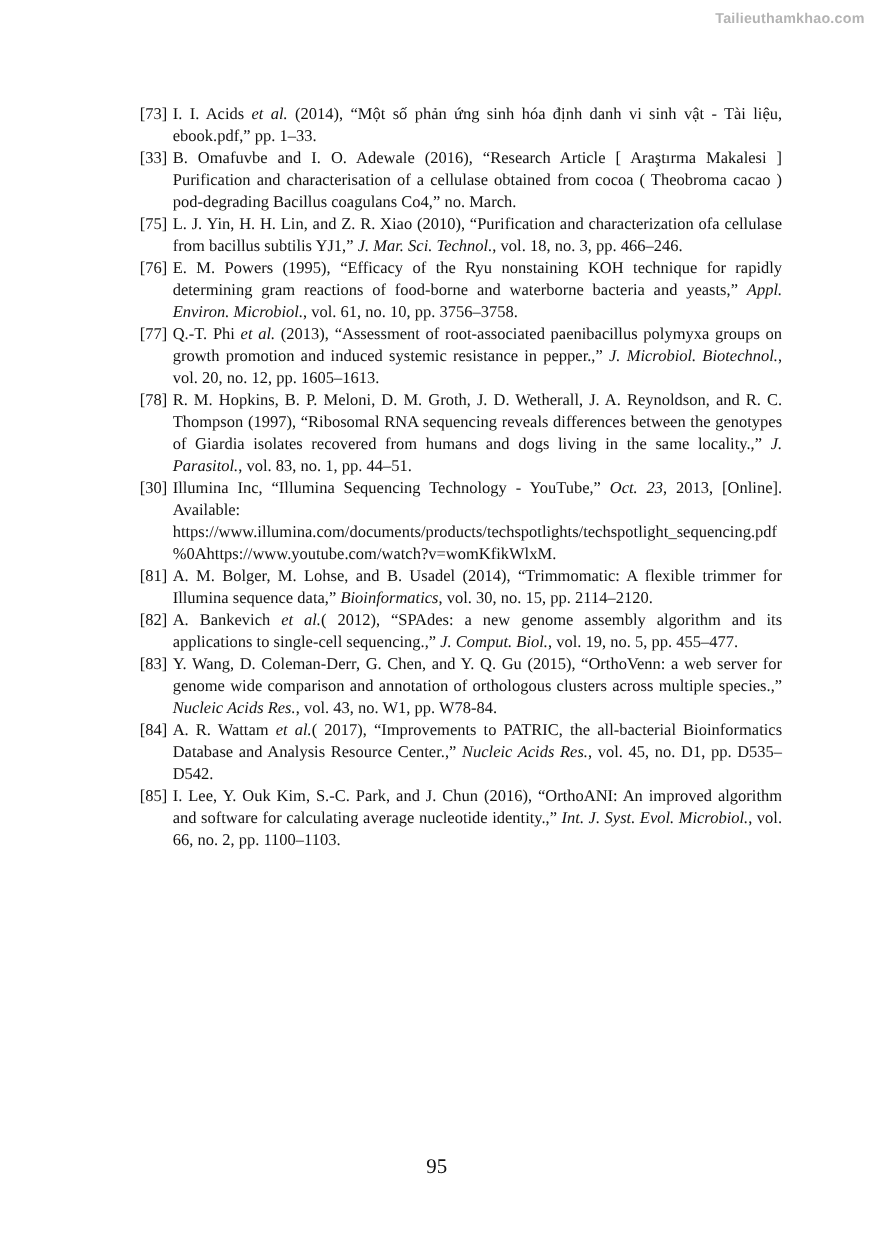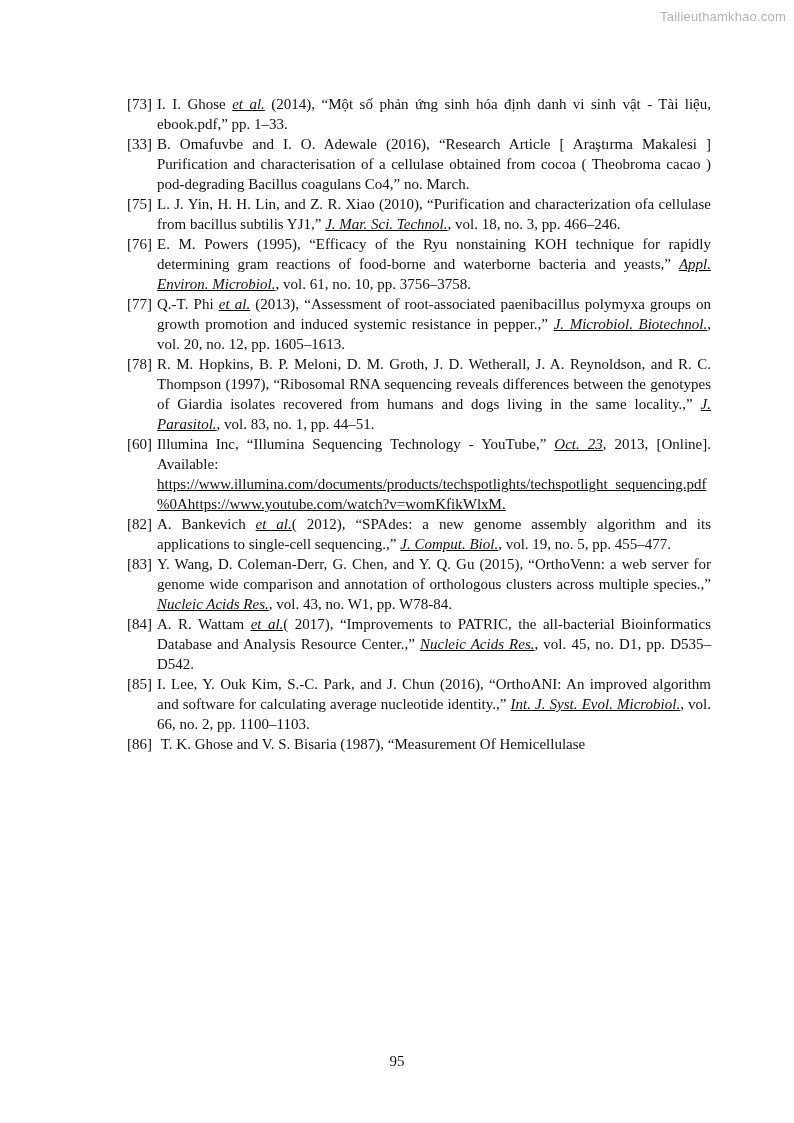--- a/index.html
+++ b/index.html
@@ -17,20 +17,21 @@
     color: #111111;
   }
   .watermark {
     position: absolute;
     top: 9px;
     right: 8px;
     font-family: "Liberation Sans", sans-serif;
     font-size: 13px;
     color: #b3b3b3;
     letter-spacing: 0.2px;
+    font-weight: bold;
   }
   .content {
     position: absolute;
     top: 94px;
     left: 115px;
     width: 596px;
   }
   .ref-item {
     position: relative;
     padding-left: 42px;
@@ -40,49 +41,47 @@
     overflow-wrap: break-word;
   }
   .ref-label {
     position: absolute;
     left: 12px;
     top: 0;
     white-space: nowrap;
   }
   .ref-text em {
     font-style: italic;
-    text-decoration: underline;
   }
   .ref-url {
     overflow-wrap: break-word;
-    text-decoration: underline;
   }
   .page-number {
     position: absolute;
     top: 1051px;
     left: 0;
     width: 100%;
     text-align: center;
-    font-size: 15px;
+    font-size: 19px;
     line-height: 20px;
   }
 </style>
 </head>
 <body>
 
 <div class="page">
   <div class="watermark">Tailieuthamkhao.com</div>
   <div class="content">
-      <div class="ref-item"><span class="ref-label">[73]</span><span class="ref-text"><span>I. I. Ghose </span><em>et al.</em><span> (2014), “Một số phản ứng sinh hóa định danh vi sinh vật - Tài liệu, ebook.pdf,” pp. 1–33.</span></span></div>
+      <div class="ref-item"><span class="ref-label">[73]</span><span class="ref-text"><span>I. I. Acids </span><em>et al.</em><span> (2014), “Một số phản ứng sinh hóa định danh vi sinh vật - Tài liệu, ebook.pdf,” pp. 1–33.</span></span></div>
       <div class="ref-item"><span class="ref-label">[33]</span><span class="ref-text"><span>B. Omafuvbe and I. O. Adewale (2016), “Research Article [ Araştırma Makalesi ] Purification and characterisation of a cellulase obtained from cocoa ( Theobroma cacao ) pod-degrading Bacillus coagulans Co4,” no. March.</span></span></div>
       <div class="ref-item"><span class="ref-label">[75]</span><span class="ref-text"><span>L. J. Yin, H. H. Lin, and Z. R. Xiao (2010), “Purification and characterization ofa cellulase from bacillus subtilis YJ1,” </span><em>J. Mar. Sci. Technol.</em><span>, vol. 18, no. 3, pp. 466–246.</span></span></div>
       <div class="ref-item"><span class="ref-label">[76]</span><span class="ref-text"><span>E. M. Powers (1995), “Efficacy of the Ryu nonstaining KOH technique for rapidly determining gram reactions of food-borne and waterborne bacteria and yeasts,” </span><em>Appl. Environ. Microbiol.</em><span>, vol. 61, no. 10, pp. 3756–3758.</span></span></div>
       <div class="ref-item"><span class="ref-label">[77]</span><span class="ref-text"><span>Q.-T. Phi </span><em>et al.</em><span> (2013), “Assessment of root-associated paenibacillus polymyxa groups on growth promotion and induced systemic resistance in pepper.,” </span><em>J. Microbiol. Biotechnol.</em><span>, vol. 20, no. 12, pp. 1605–1613.</span></span></div>
       <div class="ref-item"><span class="ref-label">[78]</span><span class="ref-text"><span>R. M. Hopkins, B. P. Meloni, D. M. Groth, J. D. Wetherall, J. A. Reynoldson, and R. C. Thompson (1997), “Ribosomal RNA sequencing reveals differences between the genotypes of Giardia isolates recovered from humans and dogs living in the same locality.,” </span><em>J. Parasitol.</em><span>, vol. 83, no. 1, pp. 44–51.</span></span></div>
-      <div class="ref-item"><span class="ref-label">[60]</span><span class="ref-text"><span>Illumina Inc, “Illumina Sequencing Technology - YouTube,” </span><em>Oct. 23</em><span>, 2013, [Online]. Available: </span><span class="ref-url">https://www.illumina.com/documents/products/techspotlights/techspotlight_sequencing.pdf%0Ahttps://www.youtube.com/watch?v=womKfikWlxM.</span></span></div>
+      <div class="ref-item"><span class="ref-label">[30]</span><span class="ref-text"><span>Illumina Inc, “Illumina Sequencing Technology - YouTube,” </span><em>Oct. 23</em><span>, 2013, [Online]. Available: </span><span class="ref-url">https://www.illumina.com/documents/products/techspotlights/techspotlight_sequencing.pdf%0Ahttps://www.youtube.com/watch?v=womKfikWlxM.</span></span></div>
+      <div class="ref-item"><span class="ref-label">[81]</span><span class="ref-text"><span>A. M. Bolger, M. Lohse, and B. Usadel (2014), “Trimmomatic: A flexible trimmer for Illumina sequence data,” </span><em>Bioinformatics</em><span>, vol. 30, no. 15, pp. 2114–2120.</span></span></div>
       <div class="ref-item"><span class="ref-label">[82]</span><span class="ref-text"><span>A. Bankevich </span><em>et al.</em><span>( 2012), “SPAdes: a new genome assembly algorithm and its applications to single-cell sequencing.,” </span><em>J. Comput. Biol.</em><span>, vol. 19, no. 5, pp. 455–477.</span></span></div>
       <div class="ref-item"><span class="ref-label">[83]</span><span class="ref-text"><span>Y. Wang, D. Coleman-Derr, G. Chen, and Y. Q. Gu (2015), “OrthoVenn: a web server for genome wide comparison and annotation of orthologous clusters across multiple species.,” </span><em>Nucleic Acids Res.</em><span>, vol. 43, no. W1, pp. W78-84.</span></span></div>
       <div class="ref-item"><span class="ref-label">[84]</span><span class="ref-text"><span>A. R. Wattam </span><em>et al.</em><span>( 2017), “Improvements to PATRIC, the all-bacterial Bioinformatics Database and Analysis Resource Center.,” </span><em>Nucleic Acids Res.</em><span>, vol. 45, no. D1, pp. D535–D542.</span></span></div>
       <div class="ref-item"><span class="ref-label">[85]</span><span class="ref-text"><span>I. Lee, Y. Ouk Kim, S.-C. Park, and J. Chun (2016), “OrthoANI: An improved algorithm and software for calculating average nucleotide identity.,” </span><em>Int. J. Syst. Evol. Microbiol.</em><span>, vol. 66, no. 2, pp. 1100–1103.</span></span></div>
-      <div class="ref-item"><span class="ref-label">[86]</span><span class="ref-text"><span>&nbsp;T. K. Ghose and V. S. Bisaria (1987), “Measurement Of Hemicellulase</span></span></div>
     </div>
   <div class="page-number">95</div>
 </div>
 
 </body></html>

